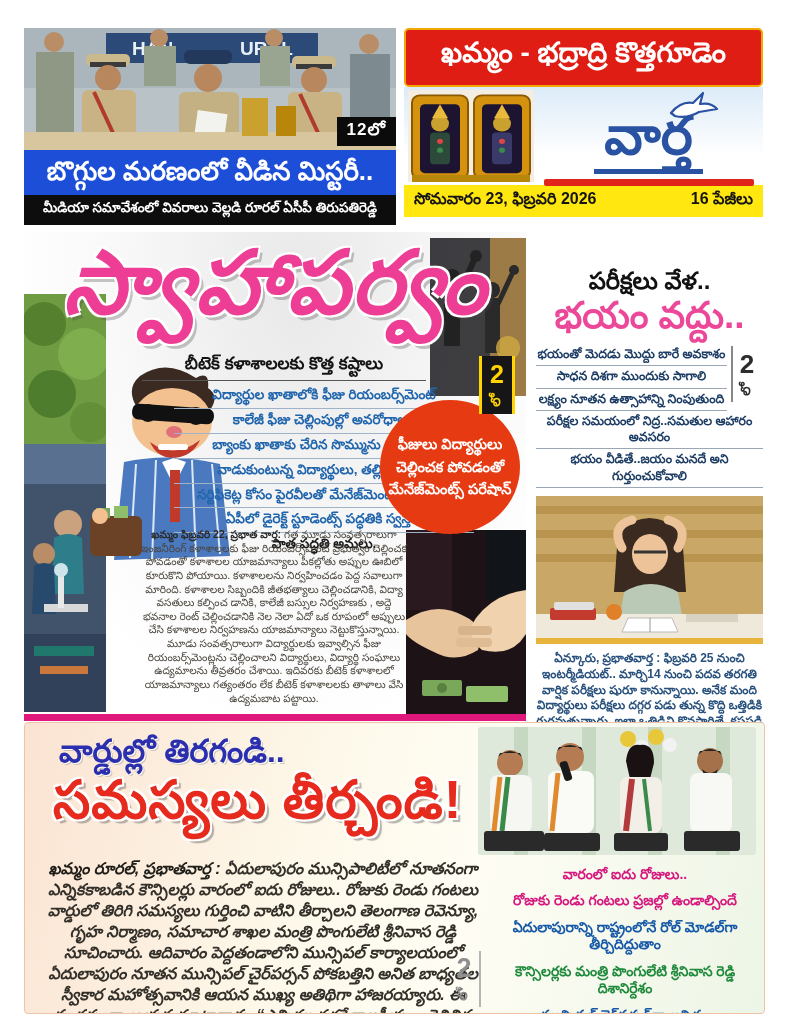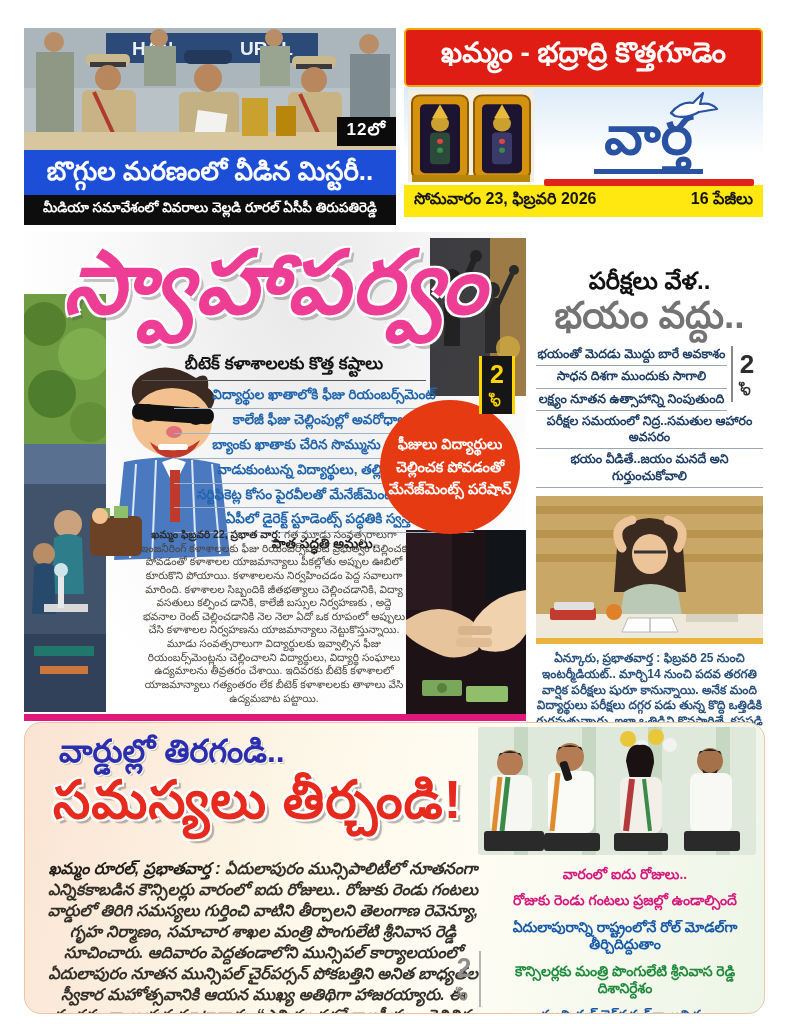--- a/index.html
+++ b/index.html
@@ -61,35 +61,35 @@
   .left-strip svg{display:block;width:100%;height:100%;}
   .cartoon{left:46px;top:134px;width:192px;height:222px;z-index:2;}
   .cartoon svg{display:block;width:100%;height:100%;}
   .handshake{right:0;top:298px;width:120px;height:184px;z-index:2;}
   .handshake svg{display:block;width:100%;height:100%;}
   .magenta-bar{left:24px;top:714px;width:502px;height:7px;background:#e0187c;}
 
   
   .exam-story{left:536px;top:236px;width:227px;margin-top:32px;}
   .ex-kicker{font-size:24px;font-weight:800;color:#121212;text-align:center;line-height:1.1;}
-  .ex-headline{font-size:37px;font-weight:900;color:#737373;text-align:center;line-height:1.05;margin-top:3px;}
+  .ex-headline{font-size:37px;font-weight:900;color:#ec4899;text-align:center;line-height:1.05;margin-top:3px;}
   .ex-bullets{position:relative;margin-top:8px;}
   .ex-bullet{font-size:12.5px;font-weight:700;color:#1e3e66;text-align:center;
         padding:2px 0 3px;border-bottom:1.2px solid #9aa7b5;line-height:1.3;}
   .ex-bullet.narrow{margin-right:36px;}
   .pb-exam{position:absolute;right:2px;top:2px;width:28px;height:56px;color:#2c2c2c;
         border-left:2px solid #888;}
   .pb-exam .pb-num{font-size:26px;font-weight:800;line-height:1;}
   .pb-exam .pb-suf{font-size:13px;font-weight:700;transform:rotate(-90deg);margin-top:3px;}
   .girl-photo{margin-top:8px;height:148px;overflow:hidden;}
   .girl-photo svg{display:block;width:100%;height:100%;}
   .ex-body{margin-top:7px;font-size:12px;line-height:1.32;color:#28517d;text-align:center;font-weight:600;}
 
   
-  .bottom-story{left:24px;top:722px;width:739px;height:290px;border:1px solid #eec3a8;border-radius:17px;
+  .bottom-story{left:24px;top:722px;width:739px;height:290px;border:1px solid #eec3a8;border-radius:4px;
         overflow:hidden;background:linear-gradient(105deg,#fbe3d2 0%,#fdf8e9 38%,#fffdf4 60%,#ecf5e6 100%);}
   .bs-kicker{position:absolute;left:34px;top:10px;font-size:32px;font-weight:900;color:#2b2fae;
         text-shadow:1px 1px 0 #fff,2px 2px 0 rgba(120,120,120,.35);}
   .bs-headline{position:absolute;left:28px;top:46px;font-size:53px;font-weight:900;color:#e62a1d;letter-spacing:1px;
         text-shadow:-2px -2px 0 #fff,2px -2px 0 #fff,-2px 2px 0 #fff,2px 2px 0 #fff,4px 4px 1px rgba(90,90,90,.45);}
   .stage-photo{position:absolute;right:8px;top:4px;width:278px;height:128px;overflow:hidden;border-radius:3px;}
   .stage-photo svg{display:block;width:100%;height:100%;}
   .bs-body{position:absolute;left:14px;top:136px;width:448px;font-size:16px;line-height:1.31;
         color:#33302a;text-align:center;font-weight:600;font-style:italic;}
   .bs-body b{color:#1f1d18;}

